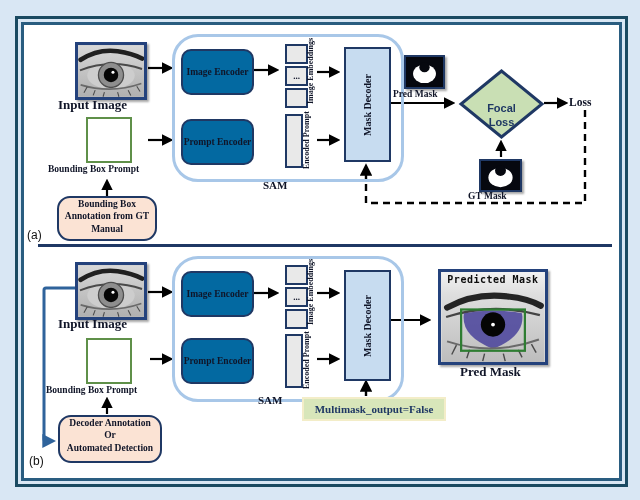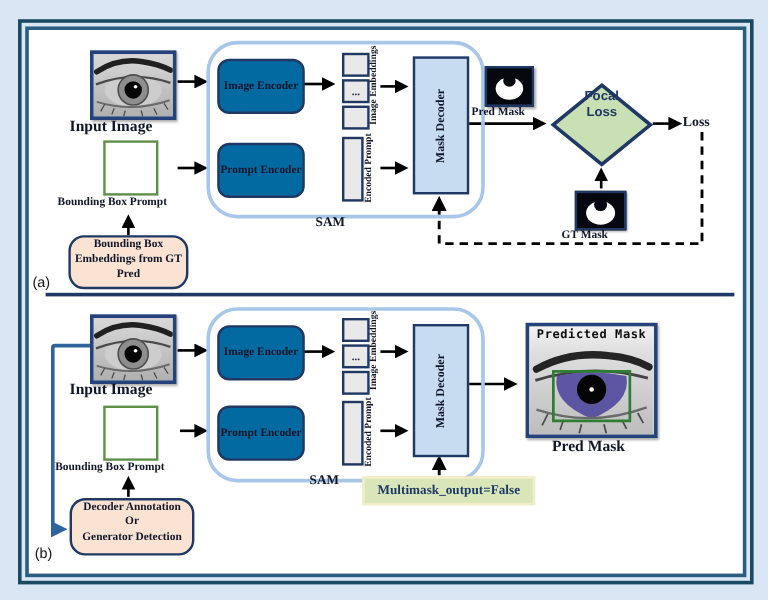--- a/index.html
+++ b/index.html
@@ -137,37 +137,37 @@
     <span class="vtext" style="font-size:10px;">Mask Decoder</span>
   </div>
 
   <div class="abs lbl" style="left:263px;top:179px;width:44px;font-size:11px;">SAM</div>
 
   <div class="abs bbox-square" style="left:86px;top:117px;width:42px;height:42px;"></div>
   <div class="abs lbl cap95" style="left:48px;top:164px;width:118px;">Bounding Box Prompt</div>
 
   <div class="abs peach" style="left:57px;top:196px;width:96px;height:41px;">
     <div>Bounding Box</div>
-    <div>Embeddings from GT</div>
-    <div>Pred</div>
+    <div>Annotation from GT</div>
+    <div>Manual</div>
   </div>
 
   <div class="abs mask-frame" style="left:404px;top:55px;width:37px;height:30px;">
     <svg width="37" height="30" viewBox="0 0 100 72">
       <rect width="100" height="72" fill="#06080f"></rect>
       <ellipse cx="50" cy="41" rx="31" ry="25" fill="#ffffff"></ellipse>
       <circle cx="50" cy="23" r="14" fill="#06080f"></circle>
     </svg>
   </div>
   <div class="abs lbl cap95" style="left:393px;top:89px;width:60px;">Pred Mask</div>
 
   <svg class="abs" style="left:458px;top:68px;" width="87" height="72" viewBox="0 0 87 72">
     <polygon points="43.5,3 84,36 43.5,69 3,36" fill="#c9dfb4" stroke="#1f3864" stroke-width="3"></polygon>
   </svg>
-  <div class="abs diamond-text" style="left:458px;top:60px;width:87px;height:56px;text-align:right;">
+  <div class="abs diamond-text" style="left:458px;top:88px;width:87px;height:56px;text-align:right;">
     <div>Focal</div>
     <div>Loss</div>
   </div>
 
   <div class="abs lbl" style="left:569px;top:96px;width:40px;font-size:11.5px;text-align:left;">Loss</div>
 
   <div class="abs mask-frame" style="left:479px;top:159px;width:39px;height:29px;">
     <svg width="39" height="29" viewBox="0 0 100 72">
       <rect width="100" height="72" fill="#06080f"></rect>
       <ellipse cx="50" cy="41" rx="31" ry="25" fill="#ffffff"></ellipse>
@@ -230,21 +230,21 @@
   </div>
 
   <div class="abs lbl" style="left:258px;top:394px;width:44px;font-size:11px;">SAM</div>
 
   <div class="abs bbox-square" style="left:86px;top:338px;width:42px;height:42px;"></div>
   <div class="abs lbl cap95" style="left:46px;top:385px;width:118px;">Bounding Box Prompt</div>
 
   <div class="abs peach" style="left:58px;top:415px;width:100px;height:44px;">
     <div>Decoder Annotation</div>
     <div>Or</div>
-    <div>Generator Detection</div>
+    <div>Automated Detection</div>
   </div>
 
   <div class="abs img-frame" style="left:438px;top:269px;width:104px;height:90px;background:#e9e9e9;">
     <svg width="104" height="90" viewBox="0 0 110 96">
       <defs>
           <linearGradient id="eg-p" x1="0" y1="0" x2="0" y2="1">
         <stop offset="0" stop-color="#f2f2f2"></stop>
             <stop offset="0.25" stop-color="#dedede"></stop>
         <stop offset="1" stop-color="#bdbdbd"></stop>
           </linearGradient>

